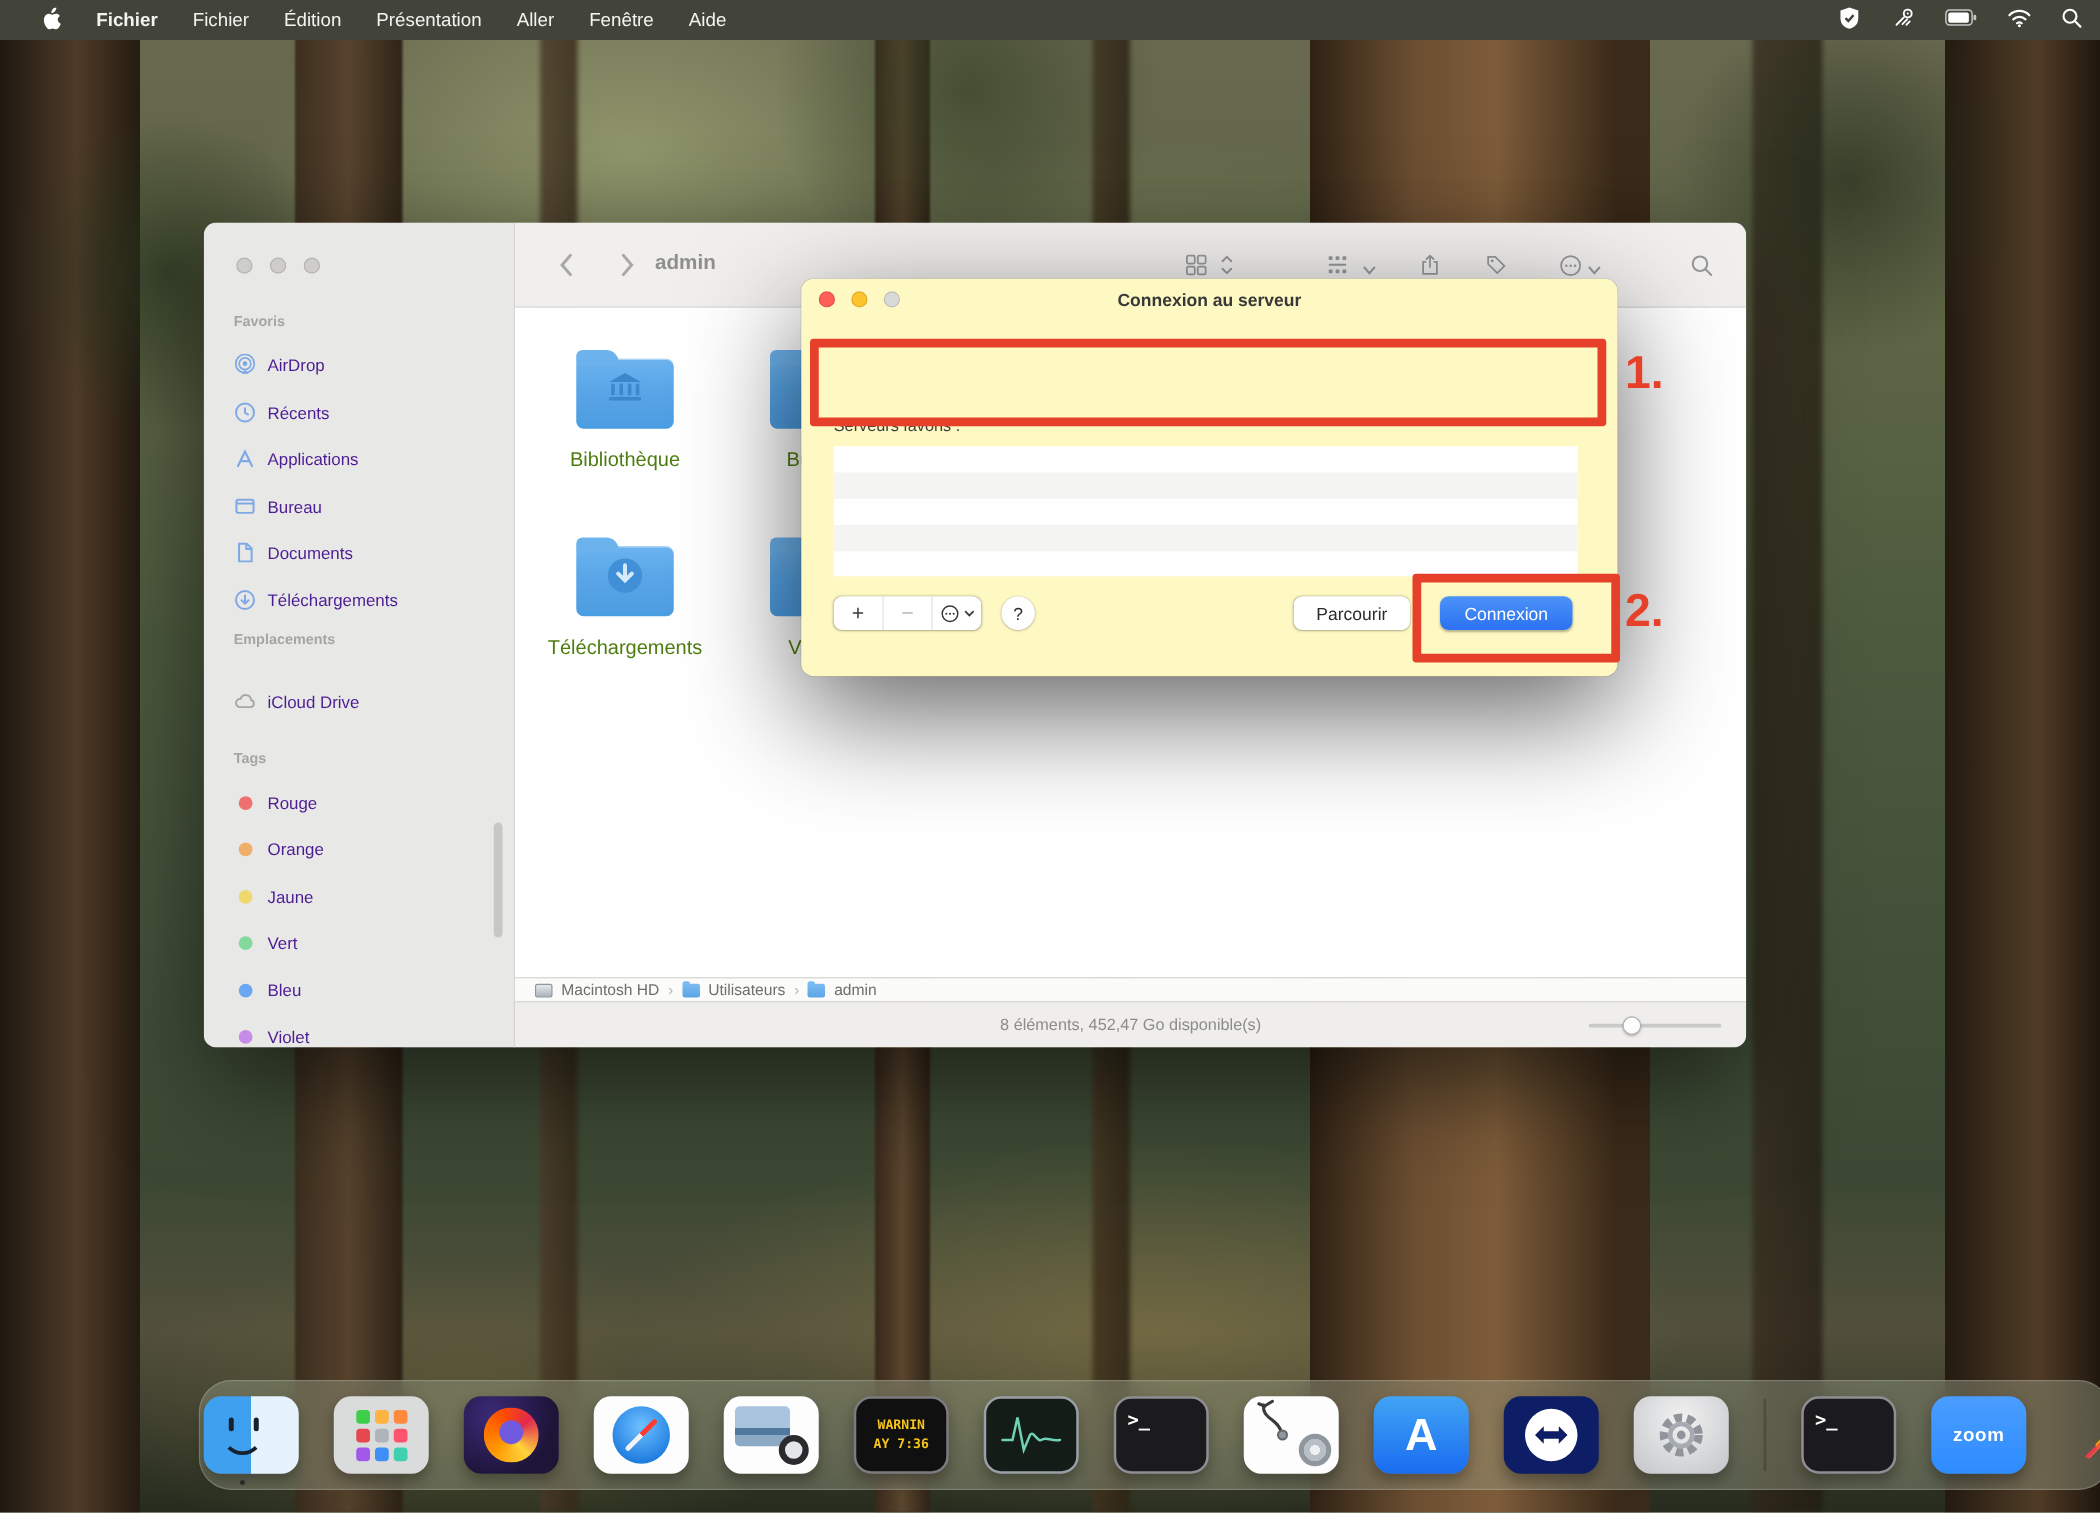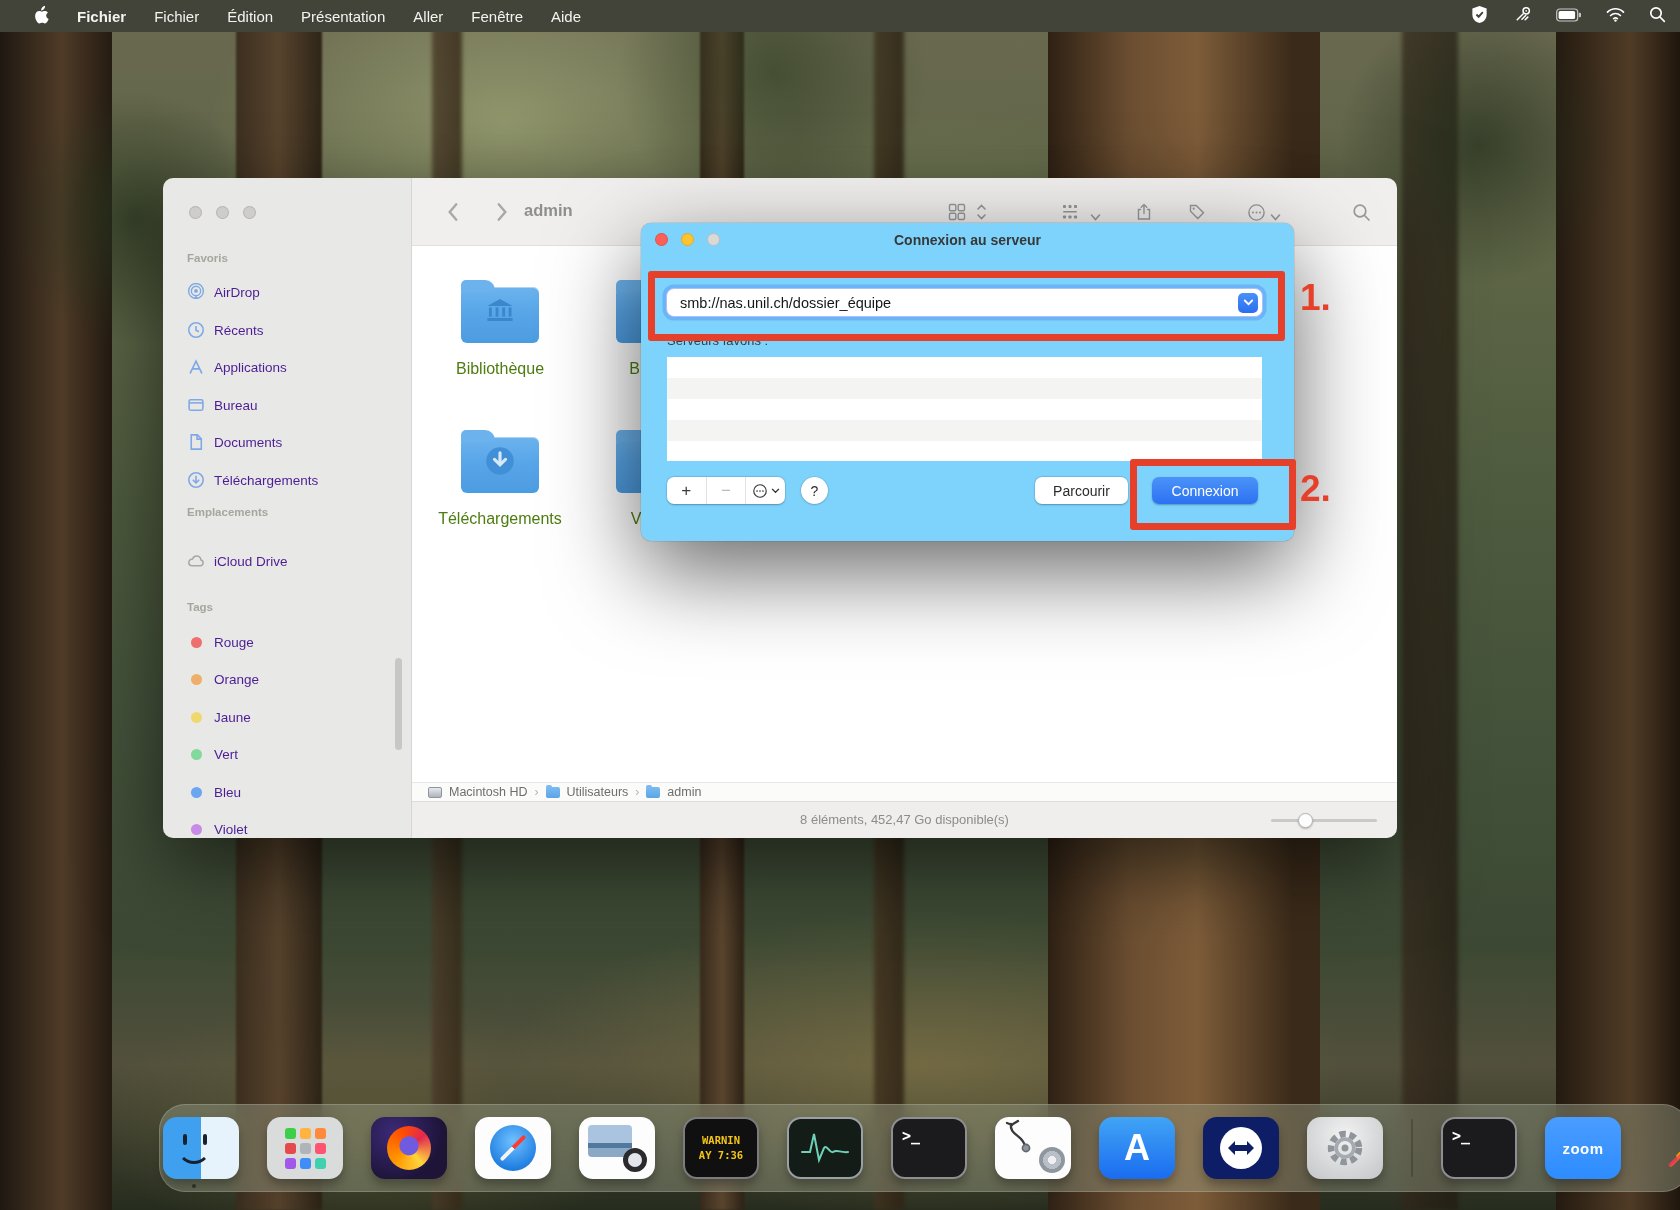--- a/index.html
+++ b/index.html
@@ -79,21 +79,21 @@
   .mini-drive { width:14px; height:11px; border-radius:2px; background:linear-gradient(180deg,#e7e9ec,#aeb4bb); border:1px solid #8e959d; }
   .mini-folder { width:14px; height:11px; border-radius:2px; background:linear-gradient(180deg,#7cbbf0,#5aa5e6); position:relative; }
   .mini-folder::before { content:""; position:absolute; left:0; top:-2px; width:6px; height:3px; background:#7cbbf0; border-radius:2px 2px 0 0; }
   .statusbar { position:absolute; left:0; bottom:0; width:100%; height:37px; background:#efeeec; border-top:1px solid #dcdcda; }
   .status-text { position:absolute; left:0; right:0; top:10px; text-align:center; font-size:13px; color:#8c8c8a; }
   .zoom-slider { position:absolute; right:20px; top:17px; width:106px; height:3px; border-radius:2px; background:#c9c9c7; }
   .zoom-knob { position:absolute; left:27px; top:-6px; width:15px; height:15px; border-radius:50%; background:#fdfdfd;
     border:0.5px solid #b3b3b1; box-shadow:0 1px 2px rgba(0,0,0,0.25); }
 
   
-  .dialog { position:absolute; left:641px; top:223px; width:653px; height:318px; border-radius:10px; background:#7dd3fc;
+  .dialog { position:absolute; left:641px; top:223px; width:653px; height:318px; border-radius:10px; background:#fef9c3;
     box-shadow:0 30px 90px rgba(0,0,0,0.6), 0 0 0 0.5px rgba(0,0,0,0.15); z-index:30; }
   .dlg-lights { position:absolute; left:14px; top:10px; display:flex; gap:13px; }
   .dlg-light { width:13px; height:13px; border-radius:50%; border:0.5px solid rgba(0,0,0,0.12); }
   .dl-red{background:#ff5f57} .dl-yellow{background:#fec42f} .dl-gray{background:#d9d9d7}
   .dlg-title { position:absolute; left:0; right:0; top:9px; text-align:center; font-size:14px; font-weight:bold; color:#383838; }
   .url-field { position:absolute; left:25px; top:65px; width:597px; height:29px; }
   .url-input { width:100%; height:100%; border-radius:8px; border:1px solid #aac2f2; background:#fff;
     box-shadow:0 0 0 3.5px rgba(87,143,245,0.45); font-family:"Liberation Sans",sans-serif;
     font-size:14.5px; color:#161616; padding:0 34px 0 13px; outline:none; }
   .url-drop { position:absolute; right:5px; top:4.5px; width:20px; height:20px; border-radius:5px;
@@ -471,28 +471,20 @@
   </div>
 
   <div class="dialog">
     <div class="dlg-lights">
       <span class="dlg-light dl-red"></span>
       <span class="dlg-light dl-yellow"></span>
       <span class="dlg-light dl-gray"></span>
     </div>
     <div class="dlg-title">Connexion au serveur</div>
 
-    <div class="url-field">
-      <input class="url-input" type="text" readonly="" value="smb://nas.unil.ch/dossier_équipe" style="">
-      <span class="url-drop">
-        <svg width="11" height="9" viewBox="0 0 11 9" fill="none" stroke="#fff" stroke-width="1.8" stroke-linecap="round">
-            <path d="M1.8 2.5 5.5 6.2 9.2 2.5"></path>
-          </svg>
-      </span>
-    </div>
 
     <div class="fav-label">Serveurs favoris :</div>
     <div class="fav-list">
       <div class="fav-row"></div>
       <div class="fav-row"></div>
       <div class="fav-row"></div>
       <div class="fav-row"></div>
       <div class="fav-row"></div>
     </div>
 

